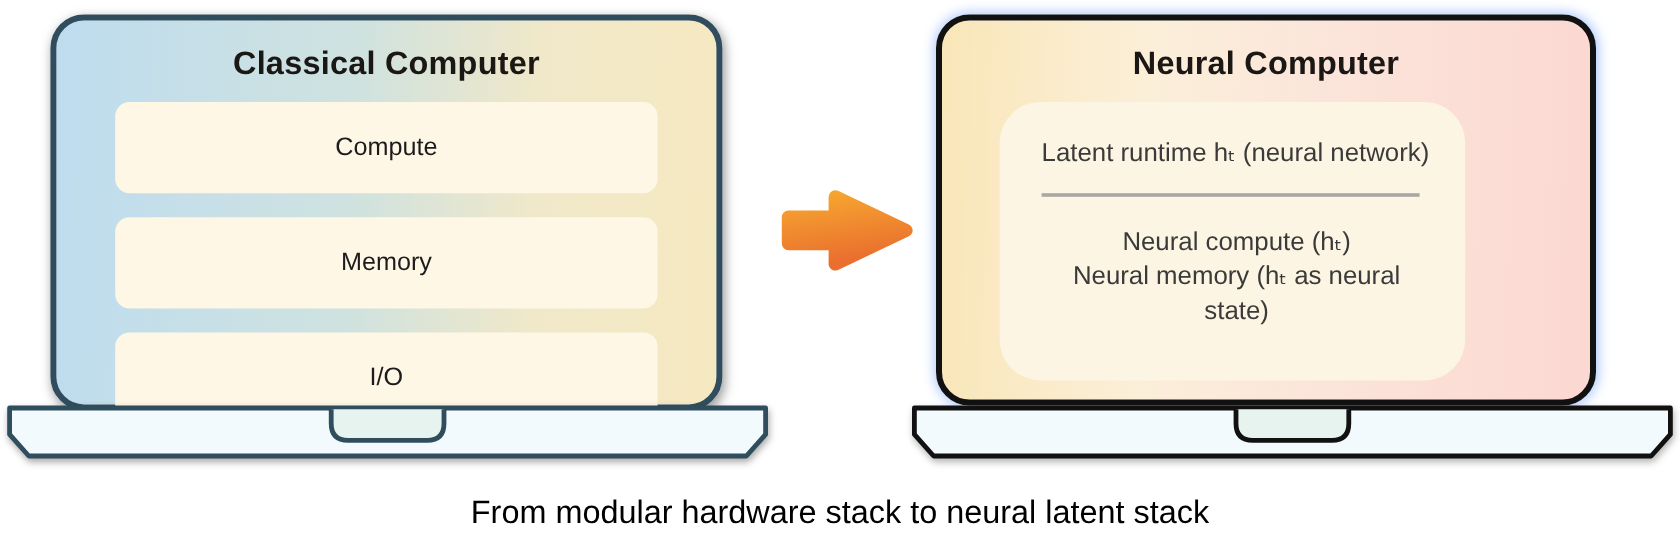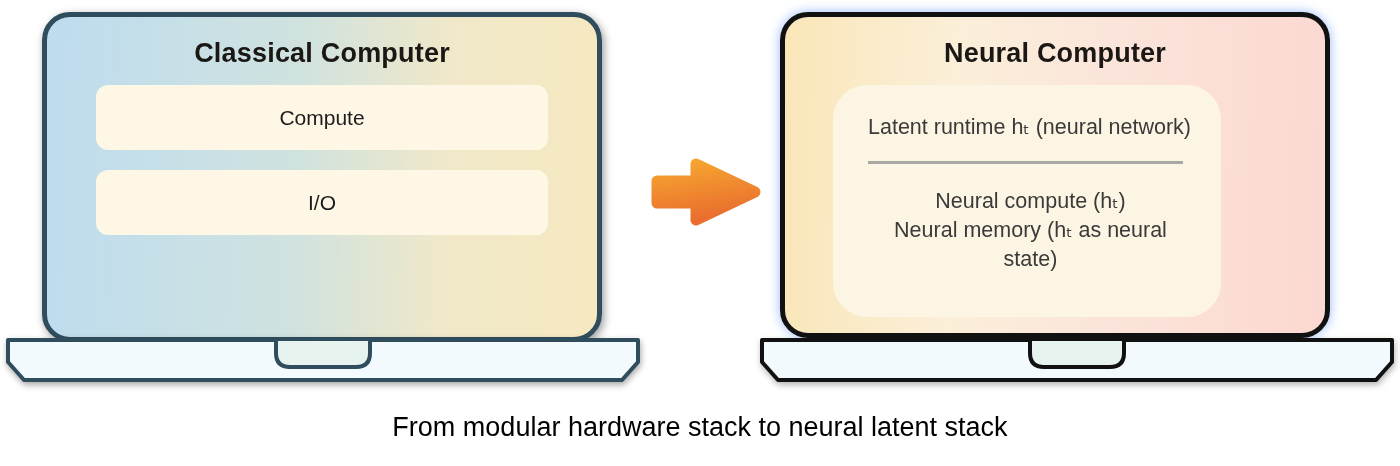--- a/index.html
+++ b/index.html
@@ -19,21 +19,21 @@
     background:linear-gradient(92deg,#F9E6B8 0%,#FBEFD9 32%,#FBE5DB 58%,#FBD8D2 100%);
     box-shadow:0 0 11px rgba(125,170,255,.8);
   }
   .laptop-title{
     margin:21px 0 0 0;text-align:center;font-size:27px;font-weight:bold;
     color:#1a1715;letter-spacing:.2px;line-height:31px;
   }
   
   .hw-stack{margin:16px 49px 0 49px;}
   .hw-box{
-    height:65px;margin-bottom:20px;border-radius:12px;background:#FEF7E6;
+    height:76px;margin-bottom:20px;border-radius:12px;background:#FEF7E6;
     display:flex;align-items:center;justify-content:center;
     font-size:21px;color:#1c1c1c;
   }
   
   .latent-panel{
     box-sizing:border-box;width:388px;height:232px;margin:16px 0 0 48px;
     background:#FDF5E3;border-radius:34px;padding:27px 28px 0 35px;
     color:#3A3A3A;font-size:21.5px;
   }
   .runtime-line{line-height:30px;}
@@ -55,20 +55,23 @@
 <body>
 
 <div id="canvas">
 
   <div>
     <div class="screen left">
       <h2 class="laptop-title">Classical Computer</h2>
       <div class="hw-stack">
         <div class="hw-box">
           <span>Compute</span>
+        </div>
+        <div class="hw-box">
+          <span>Memory</span>
         </div>
         <div class="hw-box">
           <span>I/O</span>
         </div>
       </div>
     </div>
     <svg class="base-svg left" viewBox="0 0 638 46" aria-hidden="true">
       <path d="M4 3 H634 V25 L618 43 H20 L4 25 Z" fill="#F3FAFD" stroke="#2F4D5C" stroke-width="4" stroke-linejoin="round"></path>
       <path d="M272 4 V16 Q272 30 286 30 H352 Q366 30 366 16 V4" fill="#E6F3EE" stroke="#2F4D5C" stroke-width="4"></path>
     </svg>

